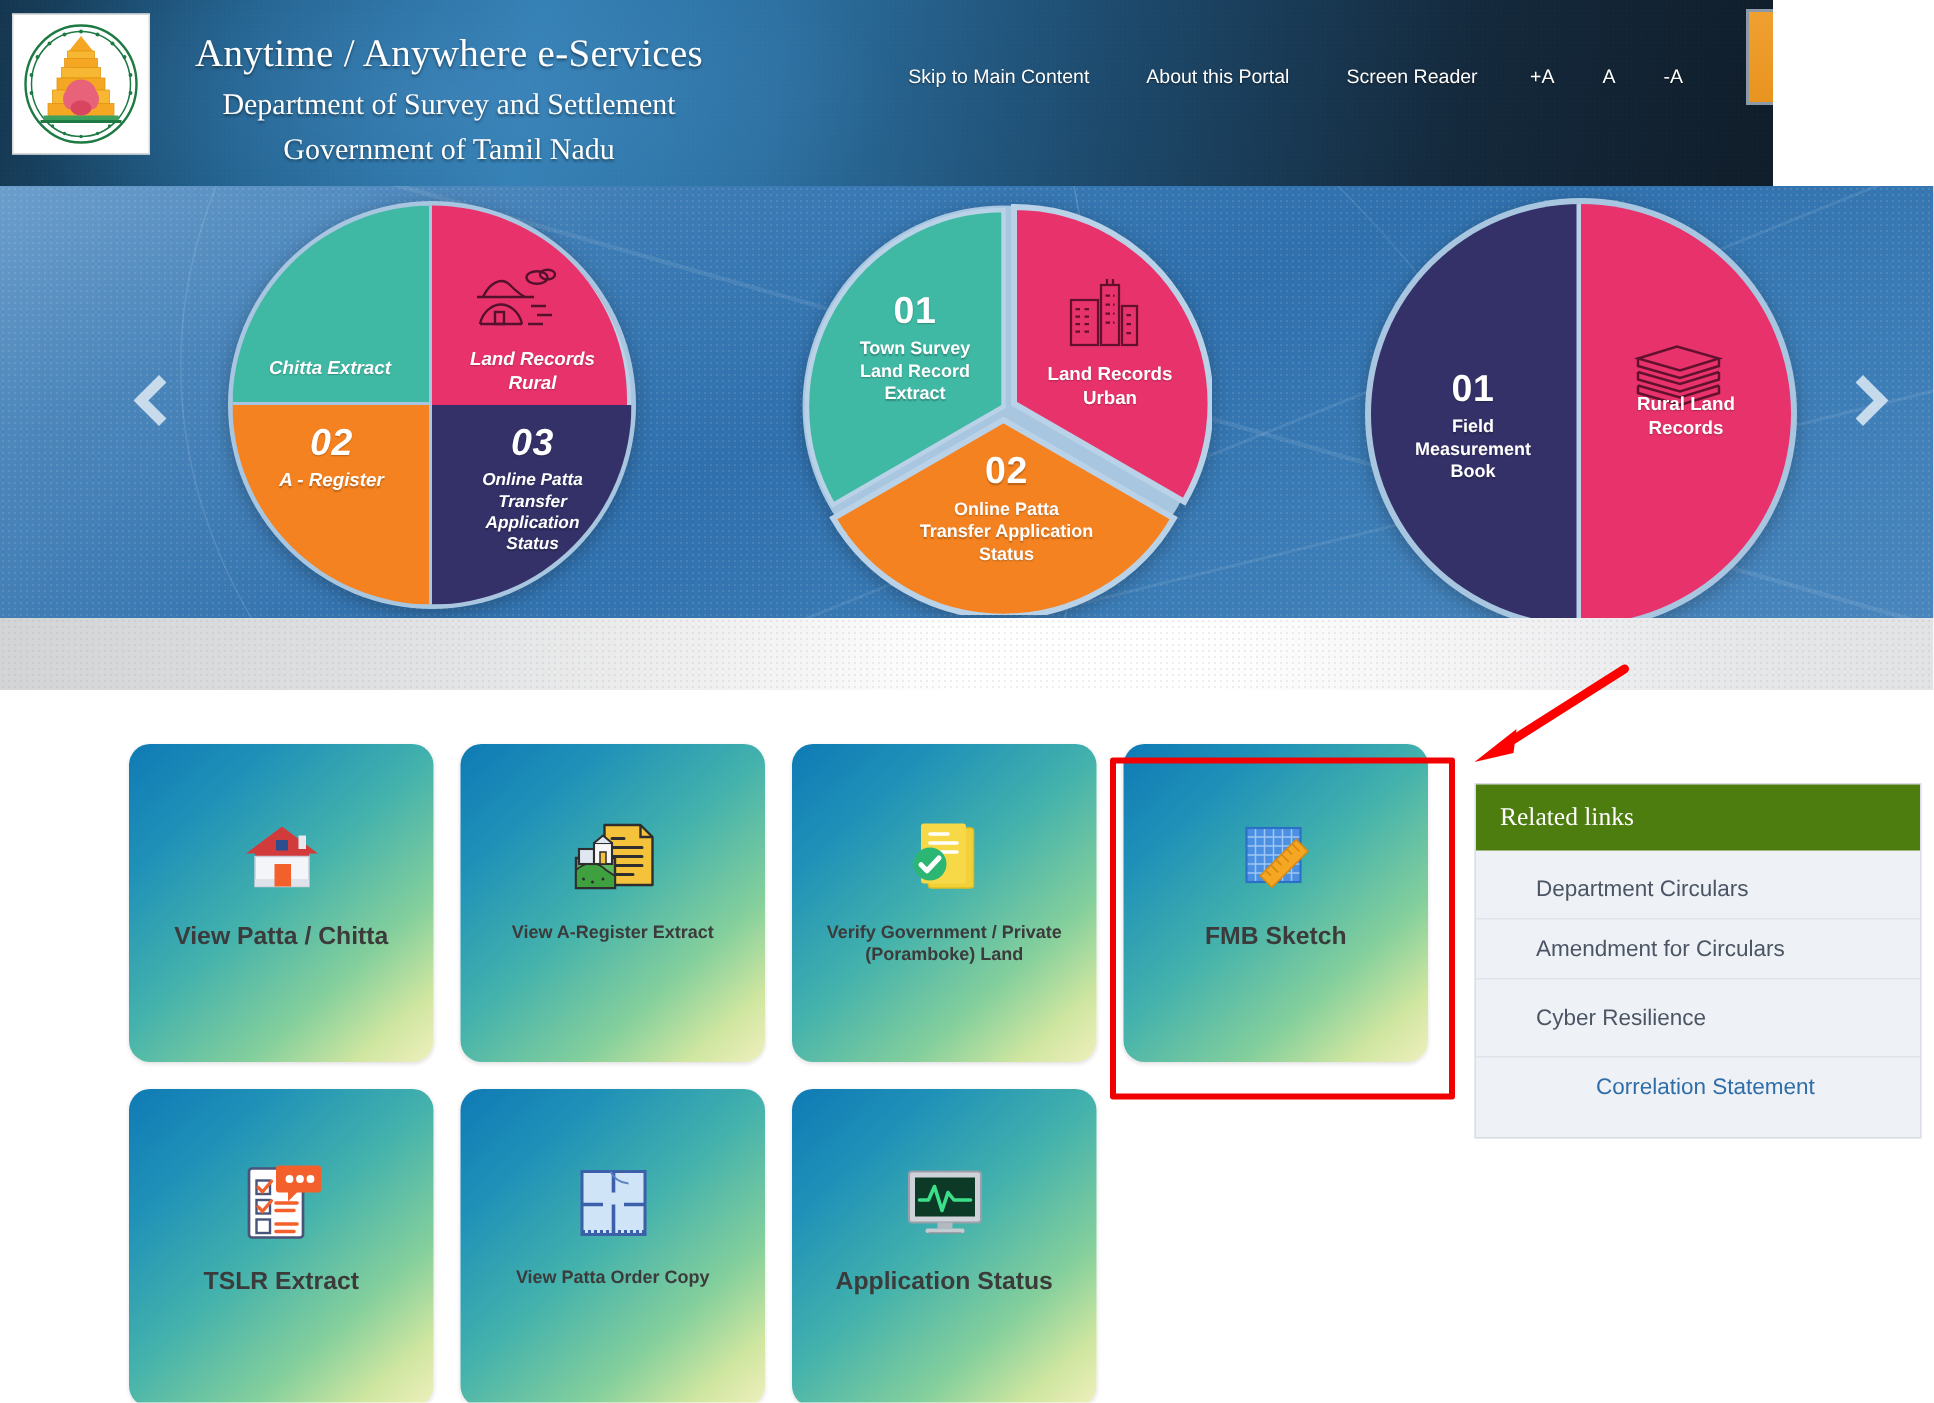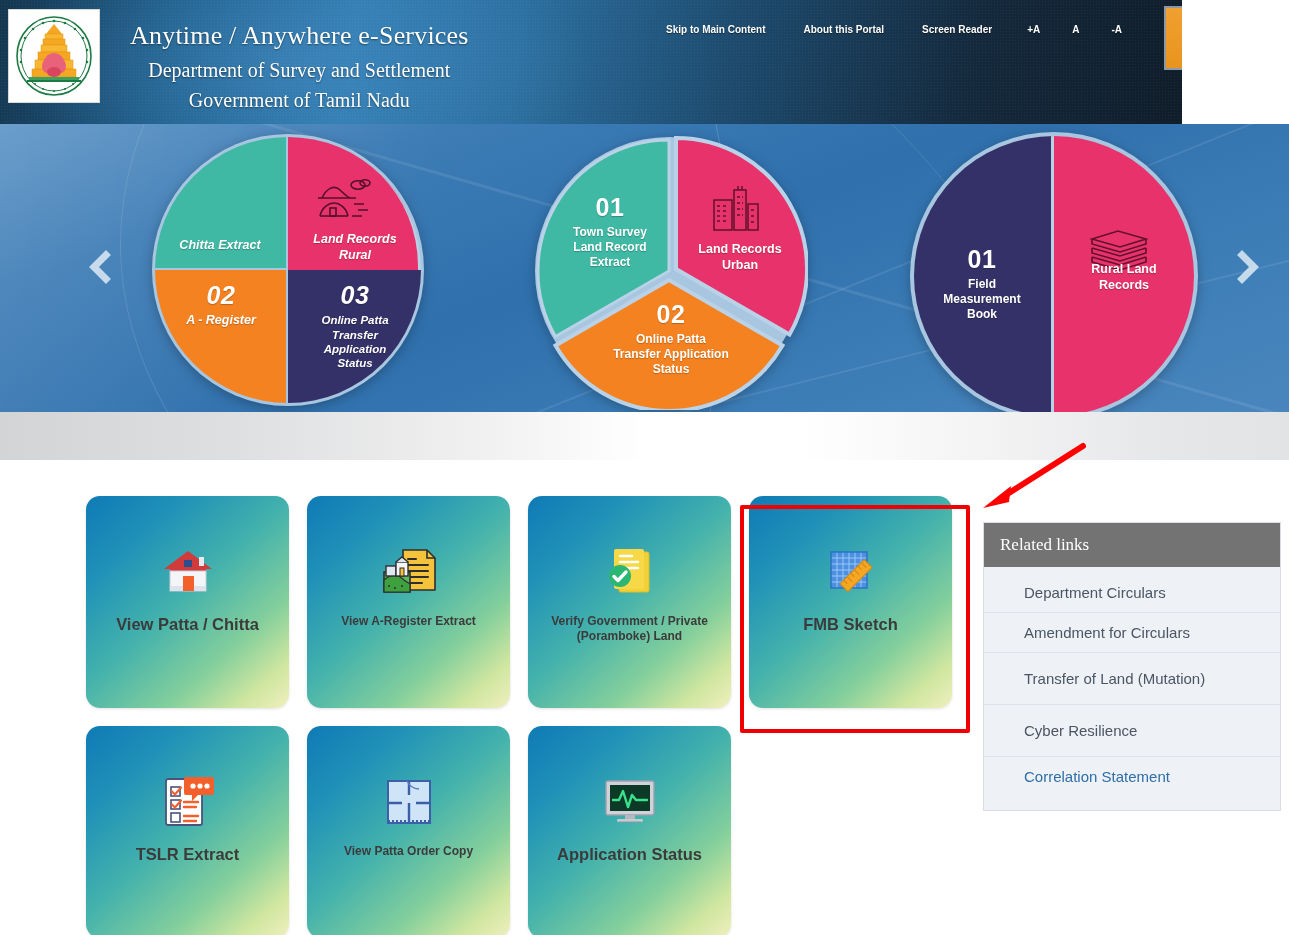--- a/index.html
+++ b/index.html
@@ -50,23 +50,24 @@
     margin-top:3px;
   }
   .title-sub div + div{ margin-top:1px; }
 
   .header-nav{
     position:absolute; right:44px; top:24px; z-index:3;
     display:flex; align-items:center; gap:0;
   }
   .header-nav a{
     color:#ffffff; text-decoration:none;
-    font-size:10px; font-weight:bold;
+    font-size:13px; font-weight:normal;
     padding:0 19px; white-space:nowrap;
     text-shadow:0 1px 1px rgba(0,0,0,.5);
+    margin-top:19px;
   }
   .header-nav a.fs{ padding:0 16px; }
 
   .login-strip{
     position:absolute; right:0px; top:6px; width:18px; height:64px;
     background:linear-gradient(180deg,#f0a030,#e8941f);
     border:2px solid #8d99a6; border-right:none;
     z-index:4;
   }
 
@@ -171,34 +172,34 @@
     position:absolute;left:975px;top:440px;width:115px;height:72px;
     z-index:7;pointer-events:none;
   }
 
   
   #related-links{
     position:absolute;left:983px;top:522px;width:298px;
     background:#eef1f6;border:1px solid #d8dde6;
   }
   #related-links .rl-head{
-    background:#737373;color:#ffffff;
+    background:#4d7c0f;color:#ffffff;
     font-family:"Liberation Serif", serif;
     font-size:17px;padding:12px 16px;
   }
   #related-links ul{list-style:none;margin:0;padding:6px 0 14px 0;}
   #related-links li{
     padding:11px 16px 11px 40px;
     font-size:15px;color:#4b5563;
     border-bottom:1px solid #dfe4ec;
     cursor:pointer;
   }
   #related-links li.sp{ padding-top:17px; padding-bottom:17px; }
   #related-links li.link{ color:#2f6ea8; border-bottom:none; }
-  #related-links li:last-child{border-bottom:none;}
+  #related-links li:last-child{border-bottom:none;margin-left:40px;}
 </style>
 </head>
 <body>
 
 <div id="site-header">
 
   <div class="emblem-box">
     <svg width="82" height="84" viewBox="0 0 82 84">
       <ellipse cx="41" cy="42" rx="37" ry="39" fill="#ffffff" stroke="#1d7a43" stroke-width="1.6"></ellipse>
       <ellipse cx="41" cy="42" rx="33" ry="35" fill="#ffffff" stroke="#1d7a43" stroke-width="1"></ellipse>
@@ -525,17 +526,16 @@
     <line x1="108" y1="6" x2="26" y2="58" stroke="#ff0000" stroke-width="6" stroke-linecap="round"></line>
     <polygon points="8,68 36,46 34,62" fill="#ff0000"></polygon>
   </svg>
 </div>
 
 <div id="related-links">
   <div class="rl-head">Related links</div>
   <ul>
     <li>Department Circulars</li>
     <li>Amendment for Circulars</li>
-    <li class="sp">Transfer of Land (Mutation)</li>
     <li class="sp">Cyber Resilience</li>
     <li class="link">Correlation Statement</li>
   </ul>
 </div>
 
 </body></html>

